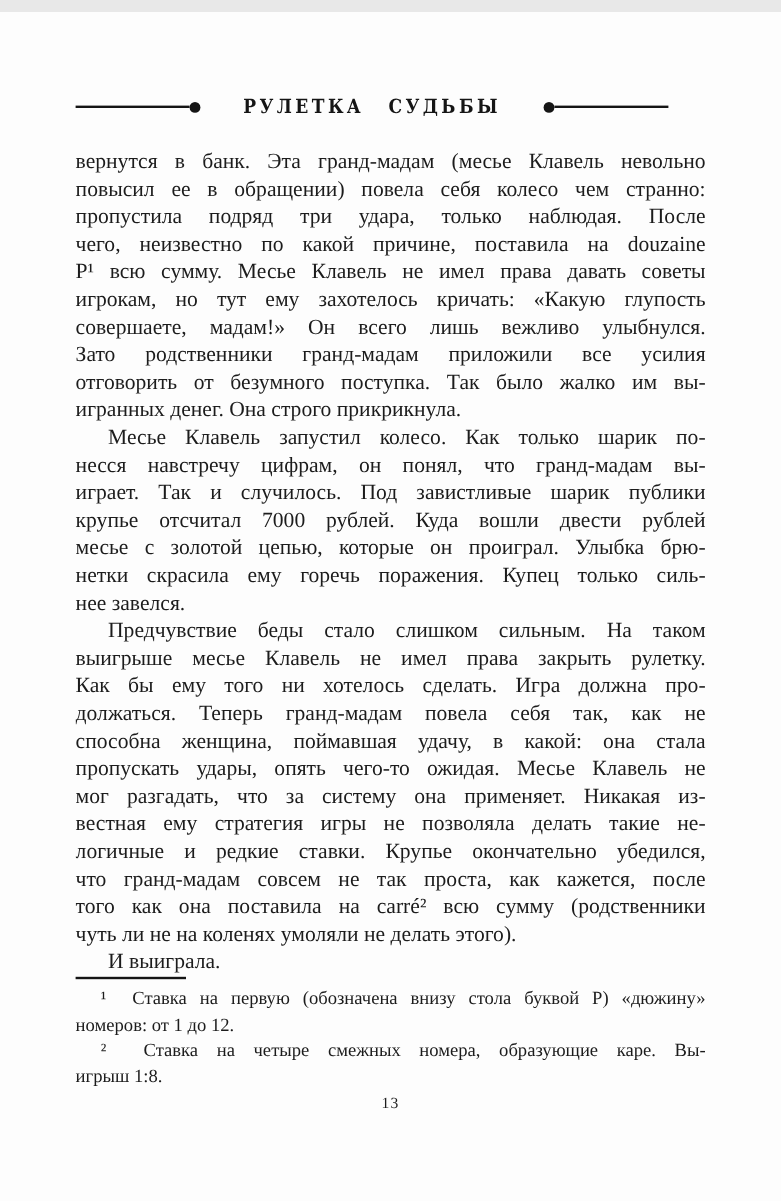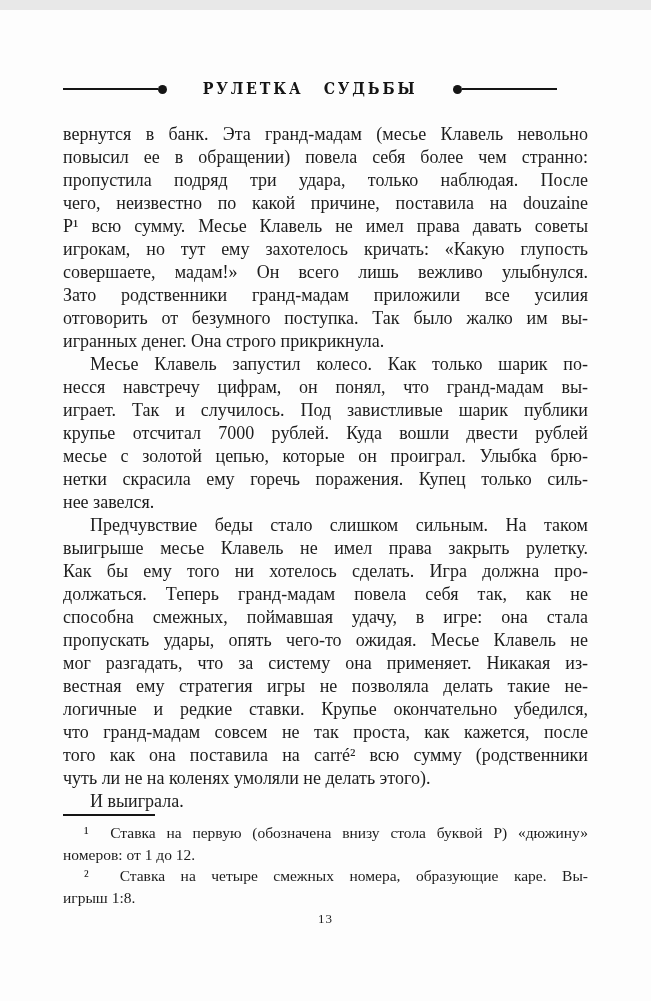--- a/index.html
+++ b/index.html
@@ -42,21 +42,21 @@
     <span class="hdot"></span>
     <h1 class="htitle">РУЛЕТКА СУДЬБЫ</h1>
     <span class="hdot"></span>
     <span class="hrule"></span>
   </header>
 
   <main class="bodytext">
 
     <section>
       <div class="line">вернутся в банк. Эта гранд-мадам (месье Клавель невольно</div>
-      <div class="line">повысил ее в обращении) повела себя более чем странно:</div>
+      <div class="line">повысил ее в обращении) повела себя колесо чем странно:</div>
       <div class="line">пропустила подряд три удара, только наблюдая. После</div>
       <div class="line">чего, неизвестно по какой причине, поставила на douzaine</div>
       <div class="line">Р¹ всю сумму. Месье Клавель не имел права давать советы</div>
       <div class="line">игрокам, но тут ему захотелось кричать: «Какую глупость</div>
       <div class="line">совершаете, мадам!» Он всего лишь вежливо улыбнулся.</div>
       <div class="line">Зато родственники гранд-мадам приложили все усилия</div>
       <div class="line">отговорить от безумного поступка. Так было жалко им вы-</div>
       <div class="line last">игранных денег. Она строго прикрикнула.</div>
     </section>
 
@@ -68,21 +68,21 @@
       <div class="line">месье с золотой цепью, которые он проиграл. Улыбка брю-</div>
       <div class="line">нетки скрасила ему горечь поражения. Купец только силь-</div>
       <div class="line last">нее завелся.</div>
     </section>
 
     <section>
       <div class="line ind">Предчувствие беды стало слишком сильным. На таком</div>
       <div class="line">выигрыше месье Клавель не имел права закрыть рулетку.</div>
       <div class="line">Как бы ему того ни хотелось сделать. Игра должна про-</div>
       <div class="line">должаться. Теперь гранд-мадам повела себя так, как не</div>
-      <div class="line">способна смежных, поймавшая удачу, в игре: она стала</div>
+      <div class="line">способна женщина, поймавшая удачу, в какой: она стала</div>
       <div class="line">пропускать удары, опять чего-то ожидая. Месье Клавель не</div>
       <div class="line">мог разгадать, что за систему она применяет. Никакая из-</div>
       <div class="line">вестная ему стратегия игры не позволяла делать такие не-</div>
       <div class="line">логичные и редкие ставки. Крупье окончательно убедился,</div>
       <div class="line">что гранд-мадам совсем не так проста, как кажется, после</div>
       <div class="line">того как она поставила на carré² всю сумму (родственники</div>
       <div class="line last">чуть ли не на коленях умоляли не делать этого).</div>
     </section>
 
     <section>

